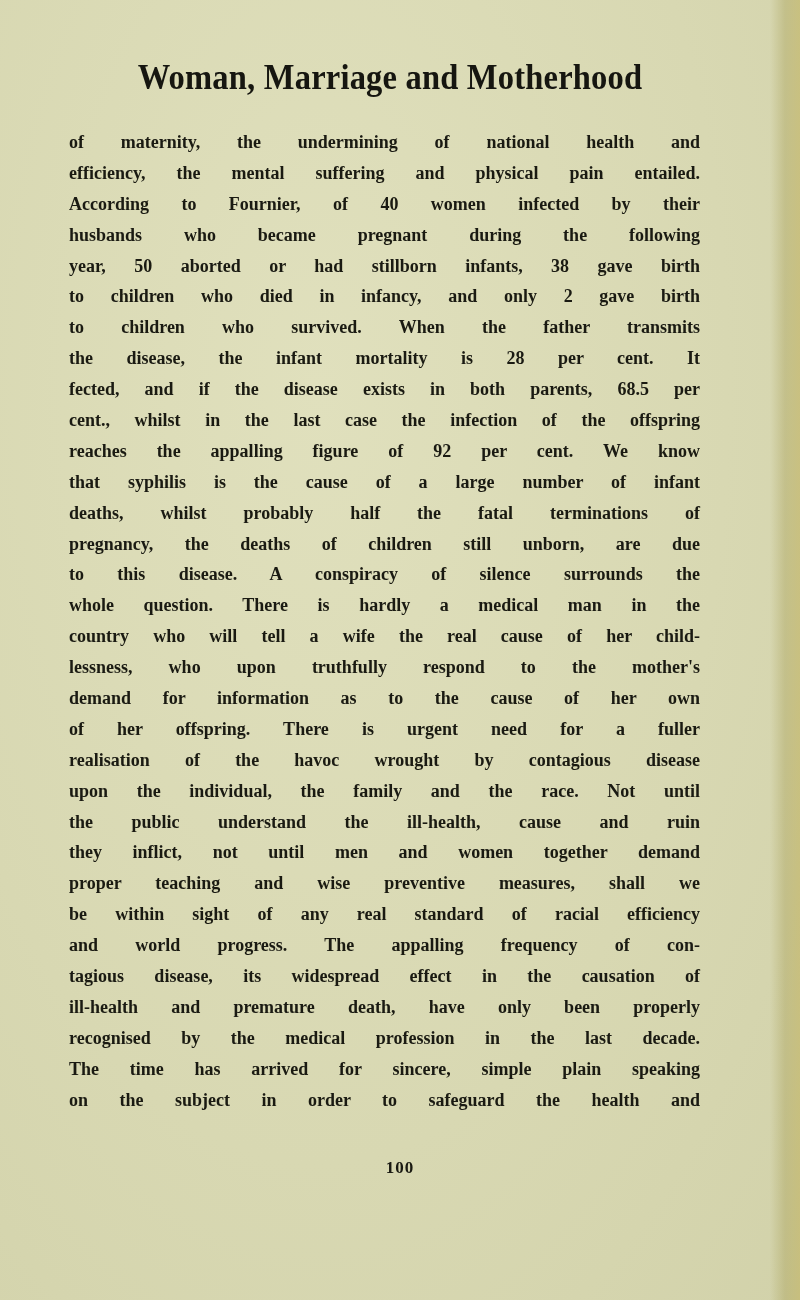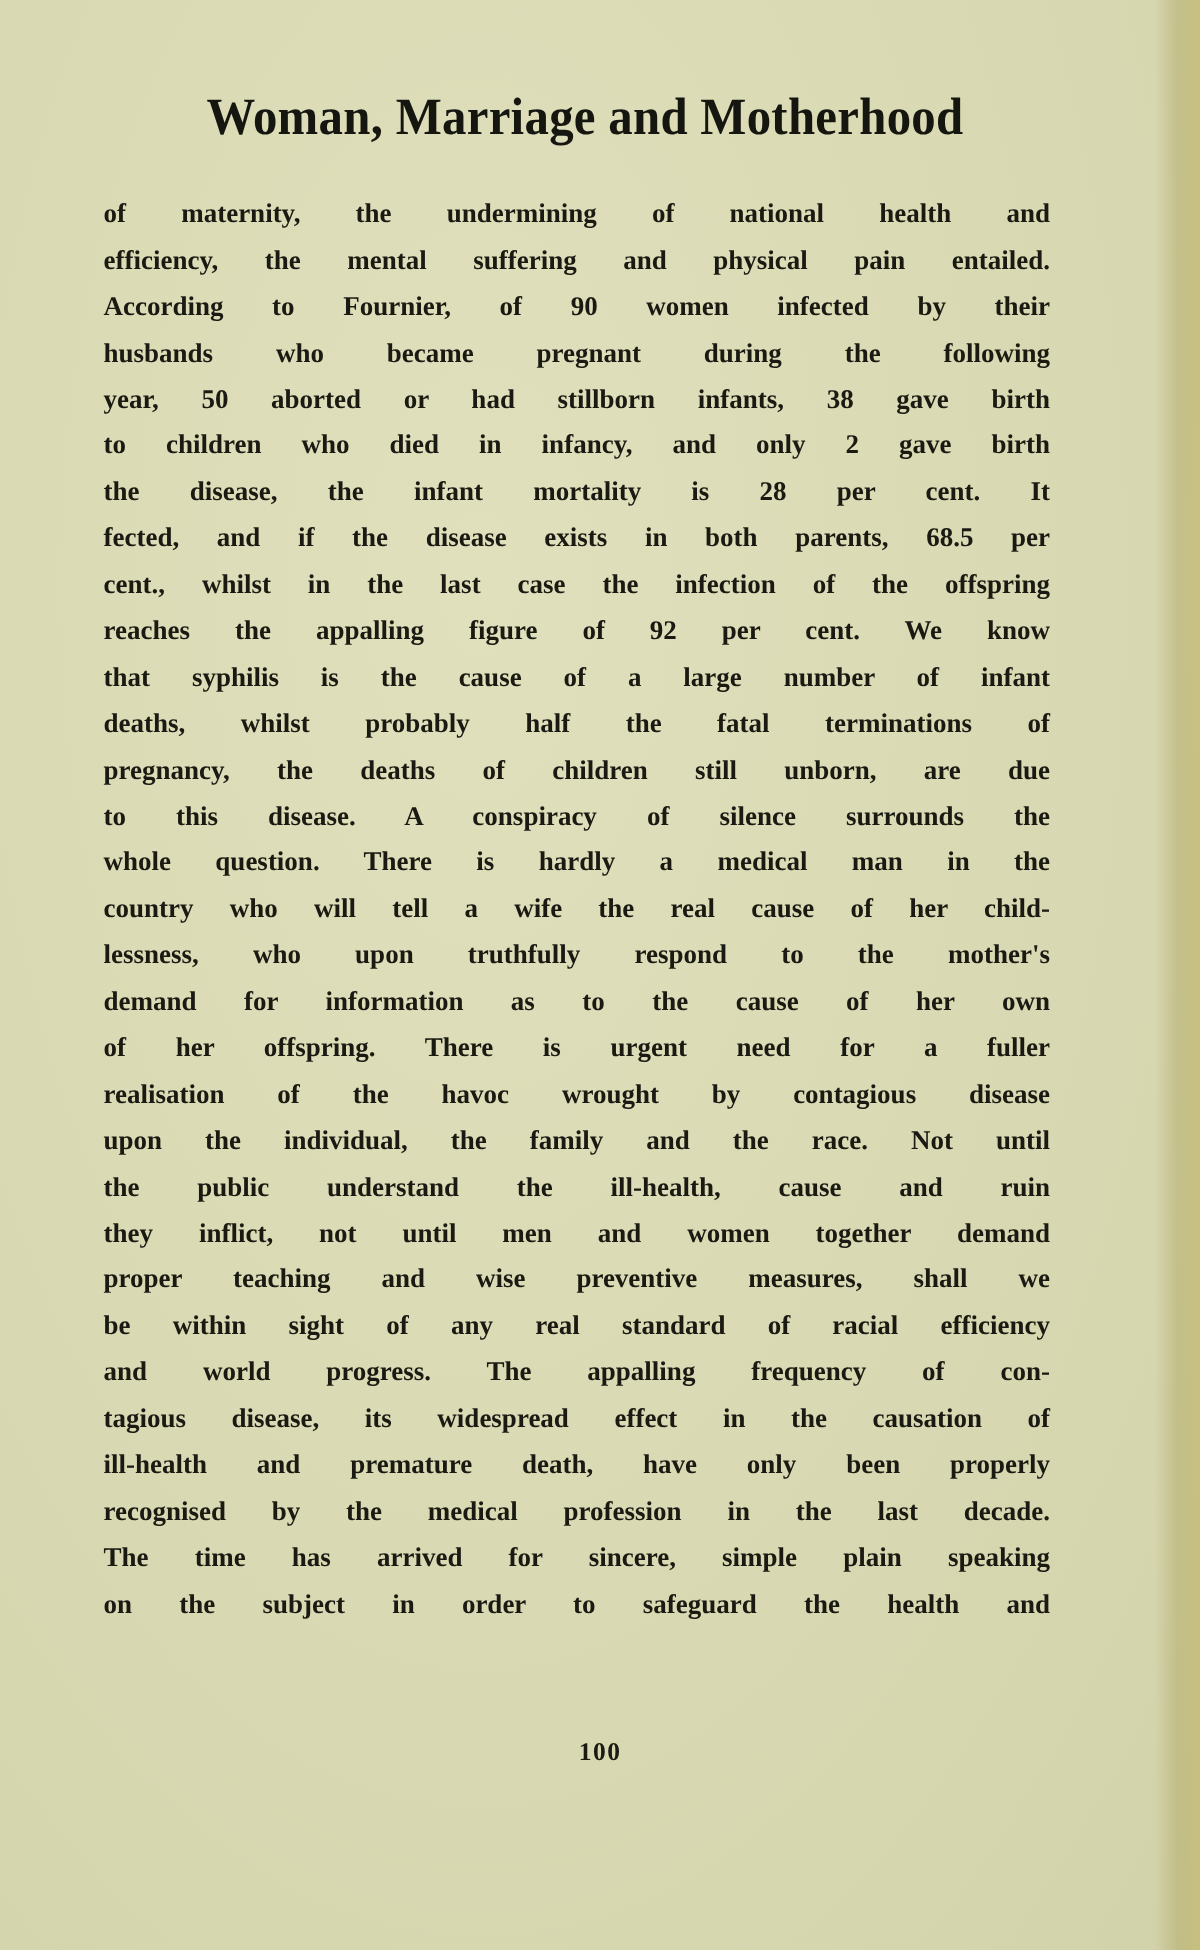--- a/index.html
+++ b/index.html
@@ -70,24 +70,25 @@
   </style>
 </head>
 <body>
 
 <div class="page">
   <div class="running-head">Woman, Marriage and Motherhood</div>
 
   <div class="body-text">
     <span class="line">of maternity, the undermining of national health and</span>
     <span class="line">efficiency, the mental suffering and physical pain entailed.</span>
-    <span class="line">According to Fournier, of 90 women infected by their</span>
+    <span class="line">According to Fournier, of 40 women infected by their</span>
     <span class="line">husbands who became pregnant during the following</span>
     <span class="line">year, 50 aborted or had stillborn infants, 38 gave birth</span>
     <span class="line">to children who died in infancy, and only 2 gave birth</span>
+    <span class="line">to children who survived. When the father transmits</span>
     <span class="line">the disease, the infant mortality is 28 per cent. It</span>
     <span class="line">fected, and if the disease exists in both parents, 68.5 per</span>
     <span class="line">cent., whilst in the last case the infection of the offspring</span>
     <span class="line">reaches the appalling figure of 92 per cent. We know</span>
     <span class="line">that syphilis is the cause of a large number of infant</span>
     <span class="line">deaths, whilst probably half the fatal terminations of</span>
     <span class="line">pregnancy, the deaths of children still unborn, are due</span>
     <span class="line">to this disease. A conspiracy of silence surrounds the</span>
     <span class="line">whole question. There is hardly a medical man in the</span>
     <span class="line">country who will tell a wife the real cause of her child-</span>

